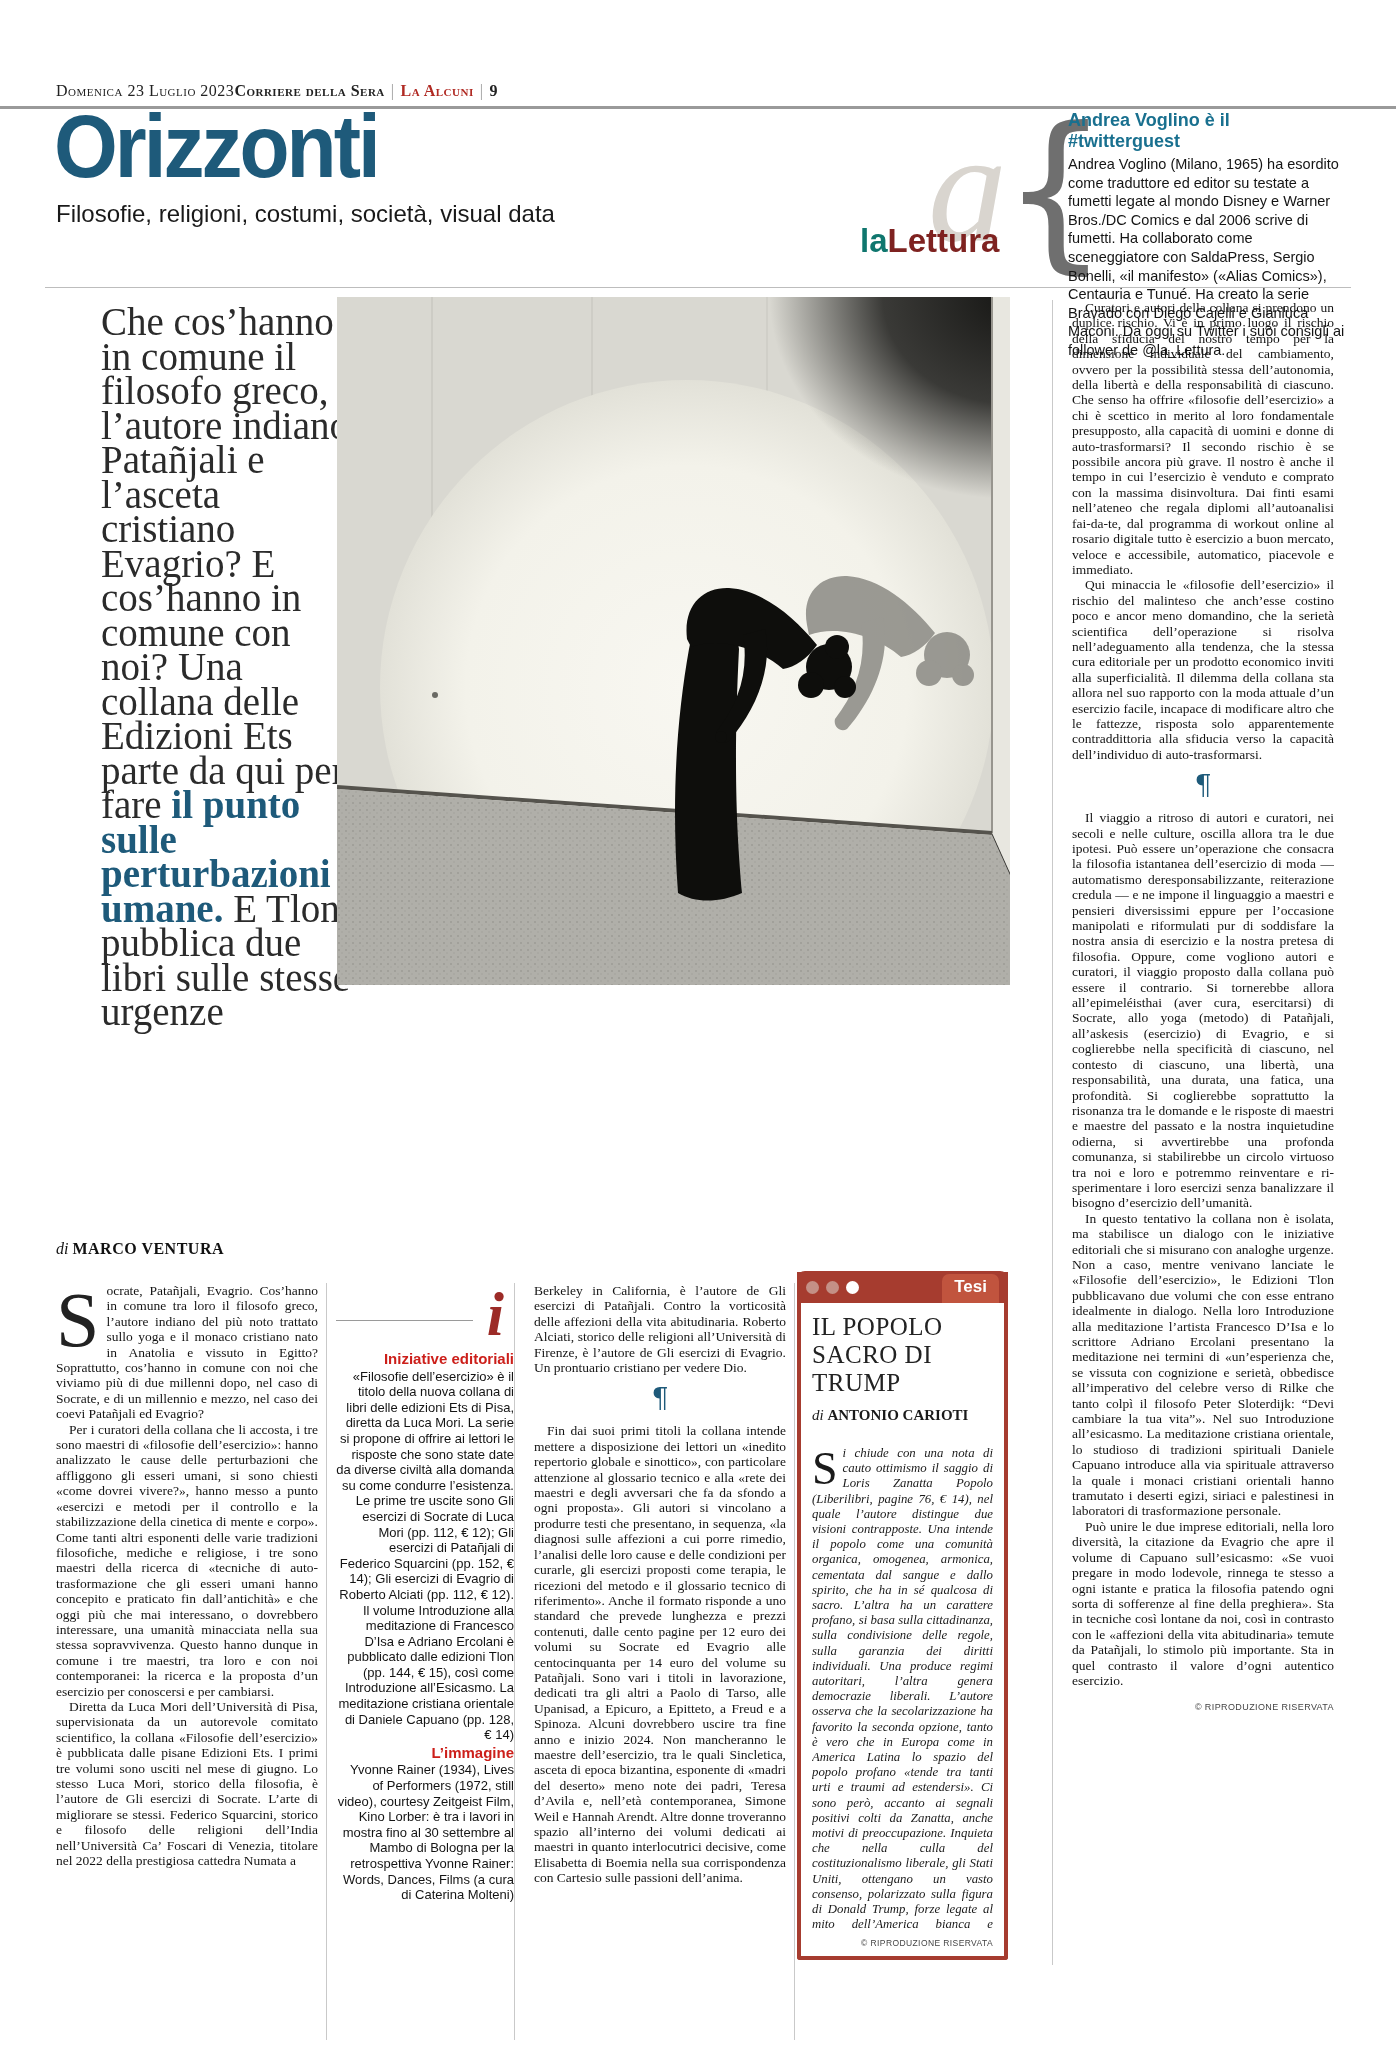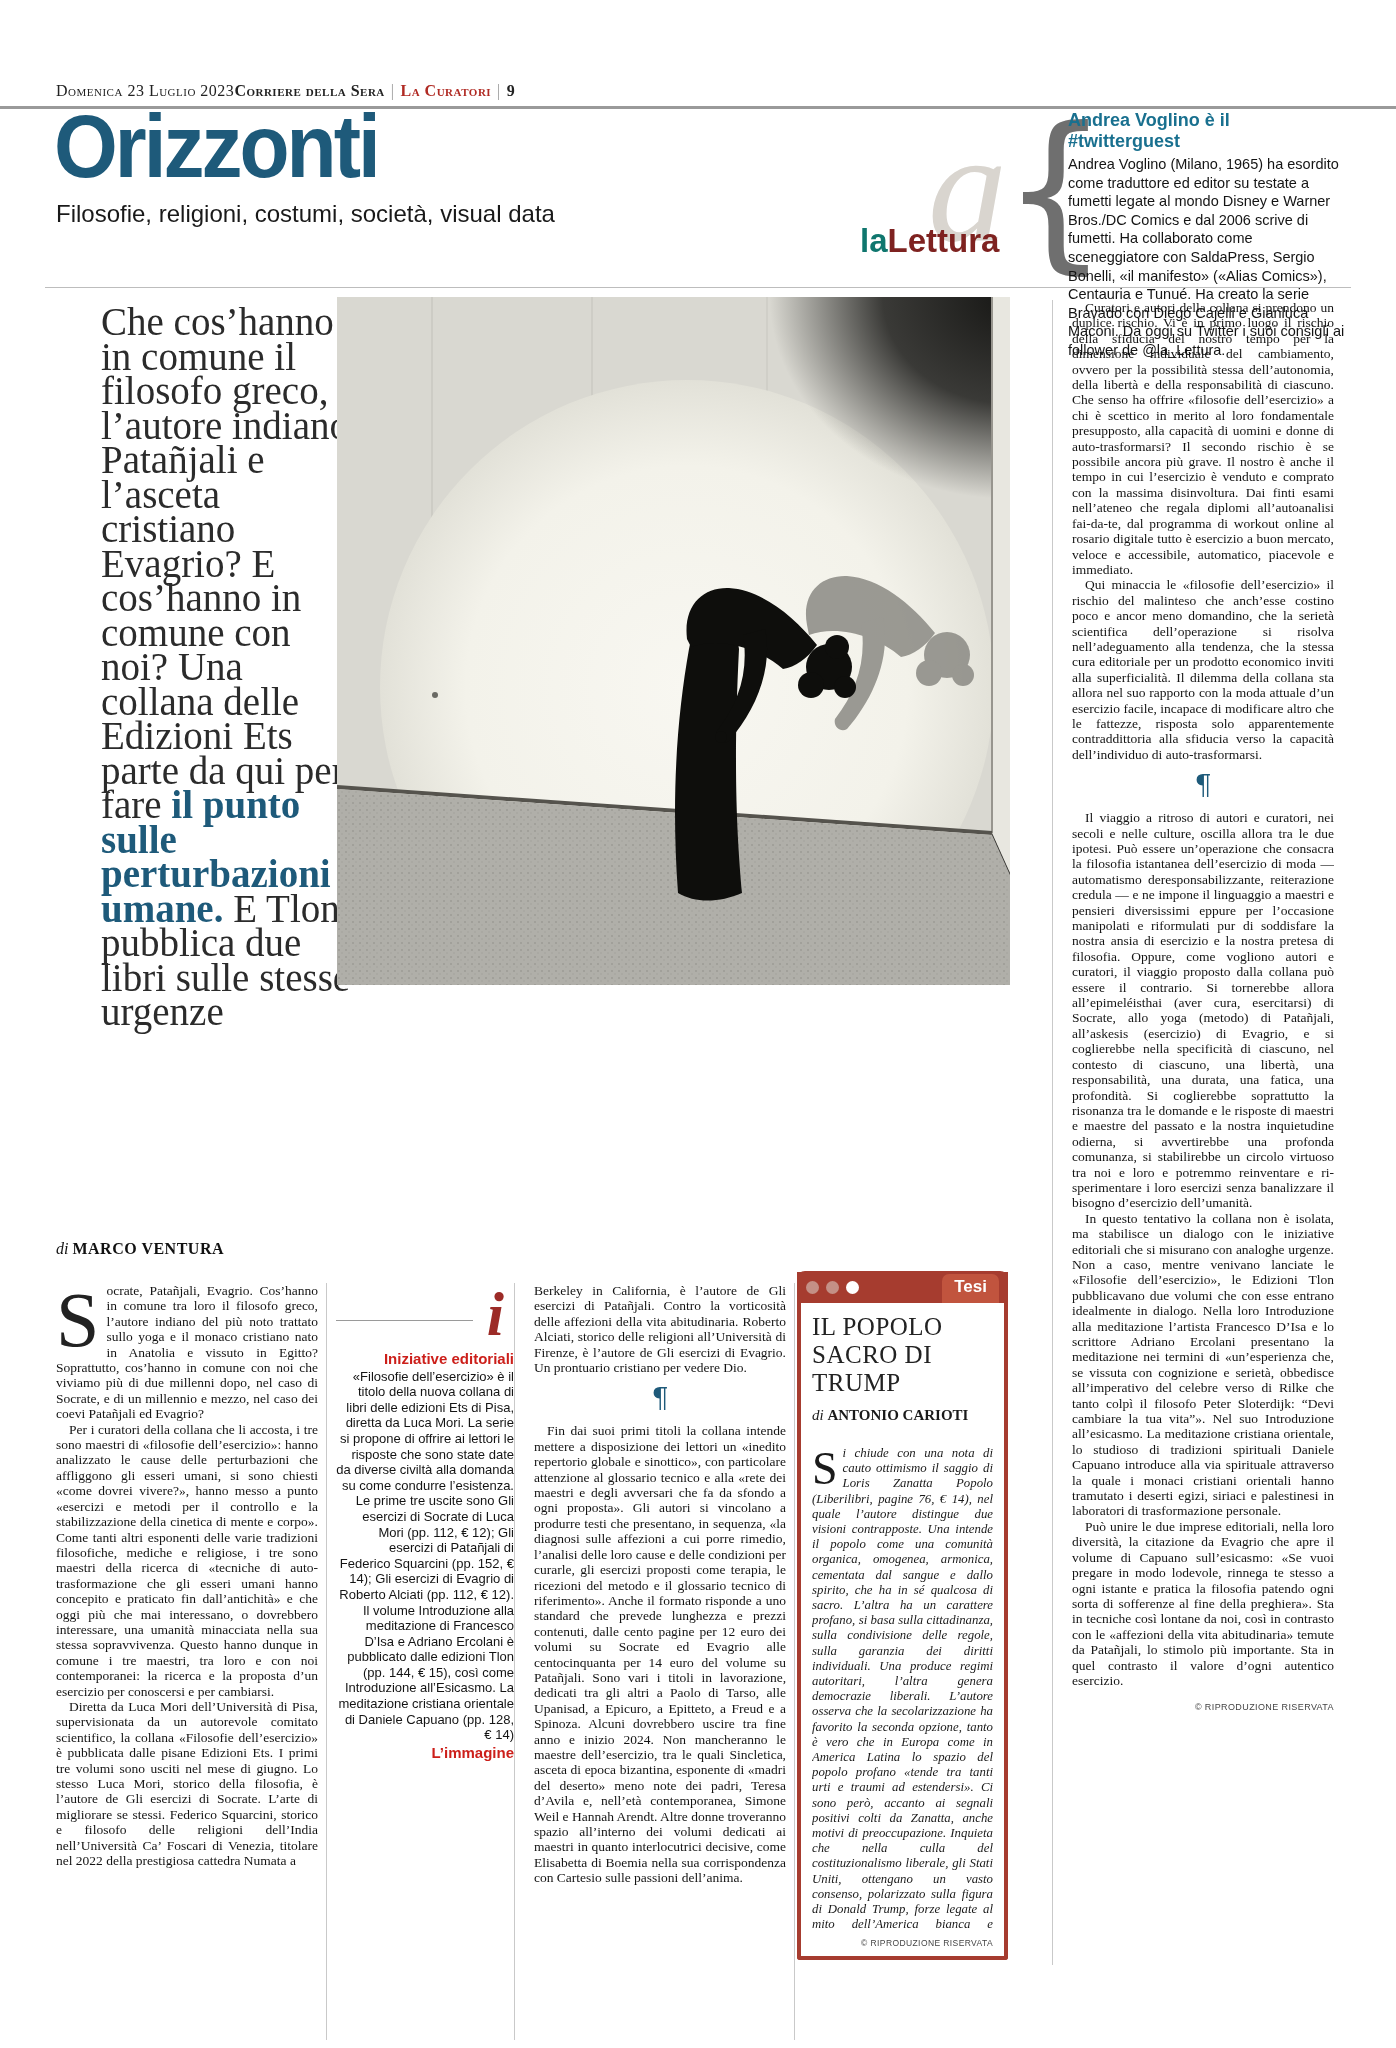--- a/index.html
+++ b/index.html
@@ -104,21 +104,21 @@
             font-family:"Liberation Sans",sans-serif; }
 </style>
 </head>
 <body>
 
 <div class="page">
 
   <div class="topbar">
     <span>Domenica 23 Luglio 2023</span>
     <span>
-      <span class="brand">Corriere della Sera</span><span class="sep">|</span><span class="supplement">La Curatori</span><span class="sep">|</span><span class="pagenum">9</span>
+      <span class="brand">Corriere della Sera</span><span class="sep">|</span><span class="supplement">La Alcuni</span><span class="sep">|</span><span class="pagenum">9</span>
     </span>
   </div>
   <div class="toprule"></div>
 
   <div class="mast-title">Orizzonti</div>
   <div class="mast-sub">Filosofie, religioni, costumi, società, visual data</div>
 
   <div class="big-a">a</div>
   <div class="lalettura-text"><span class="la">la</span><span class="lettura">Lettura</span></div>
   <div class="brace">{</div>
@@ -205,20 +205,21 @@
 
     <section class="bodycol c2">
       <div class="sb-top">
         <div class="sb-rule"></div>
         <span class="i-logo">i</span>
       </div>
       <div class="sb">
         <h3>Iniziative editoriali</h3>
         <p>«Filosofie dell’esercizio» è il titolo della nuova collana di libri delle edizioni Ets di Pisa, diretta da Luca Mori. La serie si propone di offrire ai lettori le risposte che sono state date da diverse civiltà alla domanda su come condurre l’esistenza. Le prime tre uscite sono Gli esercizi di Socrate di Luca Mori (pp. 112, € 12); Gli esercizi di Patañjali di Federico Squarcini (pp. 152, € 14); Gli esercizi di Evagrio di Roberto Alciati (pp. 112, € 12). Il volume Introduzione alla meditazione di Francesco D’Isa e Adriano Ercolani è pubblicato dalle edizioni Tlon (pp. 144, € 15), così come Introduzione all’Esicasmo. La meditazione cristiana orientale di Daniele Capuano (pp. 128, € 14)</p>
         <h3>L’immagine</h3>
+        <p>Yvonne Rainer (1934), Lives of Performers (1972, still video), courtesy Zeitgeist Film, Kino Lorber: è tra i lavori in mostra fino al 30 settembre al Mambo di Bologna per la retrospettiva Yvonne Rainer: Words, Dances, Films (a cura di Caterina Molteni)</p>
       </div>
     </section>
 
     <section class="bodycol c3 bt">
       <p class="noindent">Berkeley in California, è l’autore de Gli esercizi di Patañjali. Contro la vorticosità delle affezioni della vita abitudinaria. Roberto Alciati, storico delle religioni all’Università di Firenze, è l’autore de Gli esercizi di Evagrio. Un prontuario cristiano per vedere Dio.</p>
       <div class="ornament">¶</div>
       <p>Fin dai suoi primi titoli la collana intende mettere a disposizione dei lettori un «inedito repertorio globale e sinottico», con particolare attenzione al glossario tecnico e alla «rete dei maestri e degli avversari che fa da sfondo a ogni proposta». Gli autori si vincolano a produrre testi che presentano, in sequenza, «la diagnosi sulle affezioni a cui porre rimedio, l’analisi delle loro cause e delle condizioni per curarle, gli esercizi proposti come terapia, le ricezioni del metodo e il glossario tecnico di riferimento». Anche il formato risponde a uno standard che prevede lunghezza e prezzi contenuti, dalle cento pagine per 12 euro dei volumi su Socrate ed Evagrio alle centocinquanta per 14 euro del volume su Patañjali. Sono vari i titoli in lavorazione, dedicati tra gli altri a Paolo di Tarso, alle Upanisad, a Epicuro, a Epitteto, a Freud e a Spinoza. Alcuni dovrebbero uscire tra fine anno e inizio 2024. Non mancheranno le maestre dell’esercizio, tra le quali Sincletica, asceta di epoca bizantina, esponente di «madri del deserto» meno note dei padri, Teresa d’Avila e, nell’età contemporanea, Simone Weil e Hannah Arendt. Altre donne troveranno spazio all’interno dei volumi dedicati ai maestri in quanto interlocutrici decisive, come Elisabetta di Boemia nella sua corrispondenza con Cartesio sulle passioni dell’anima.</p>
     </section>
 
     <div class="enddiv"></div>

